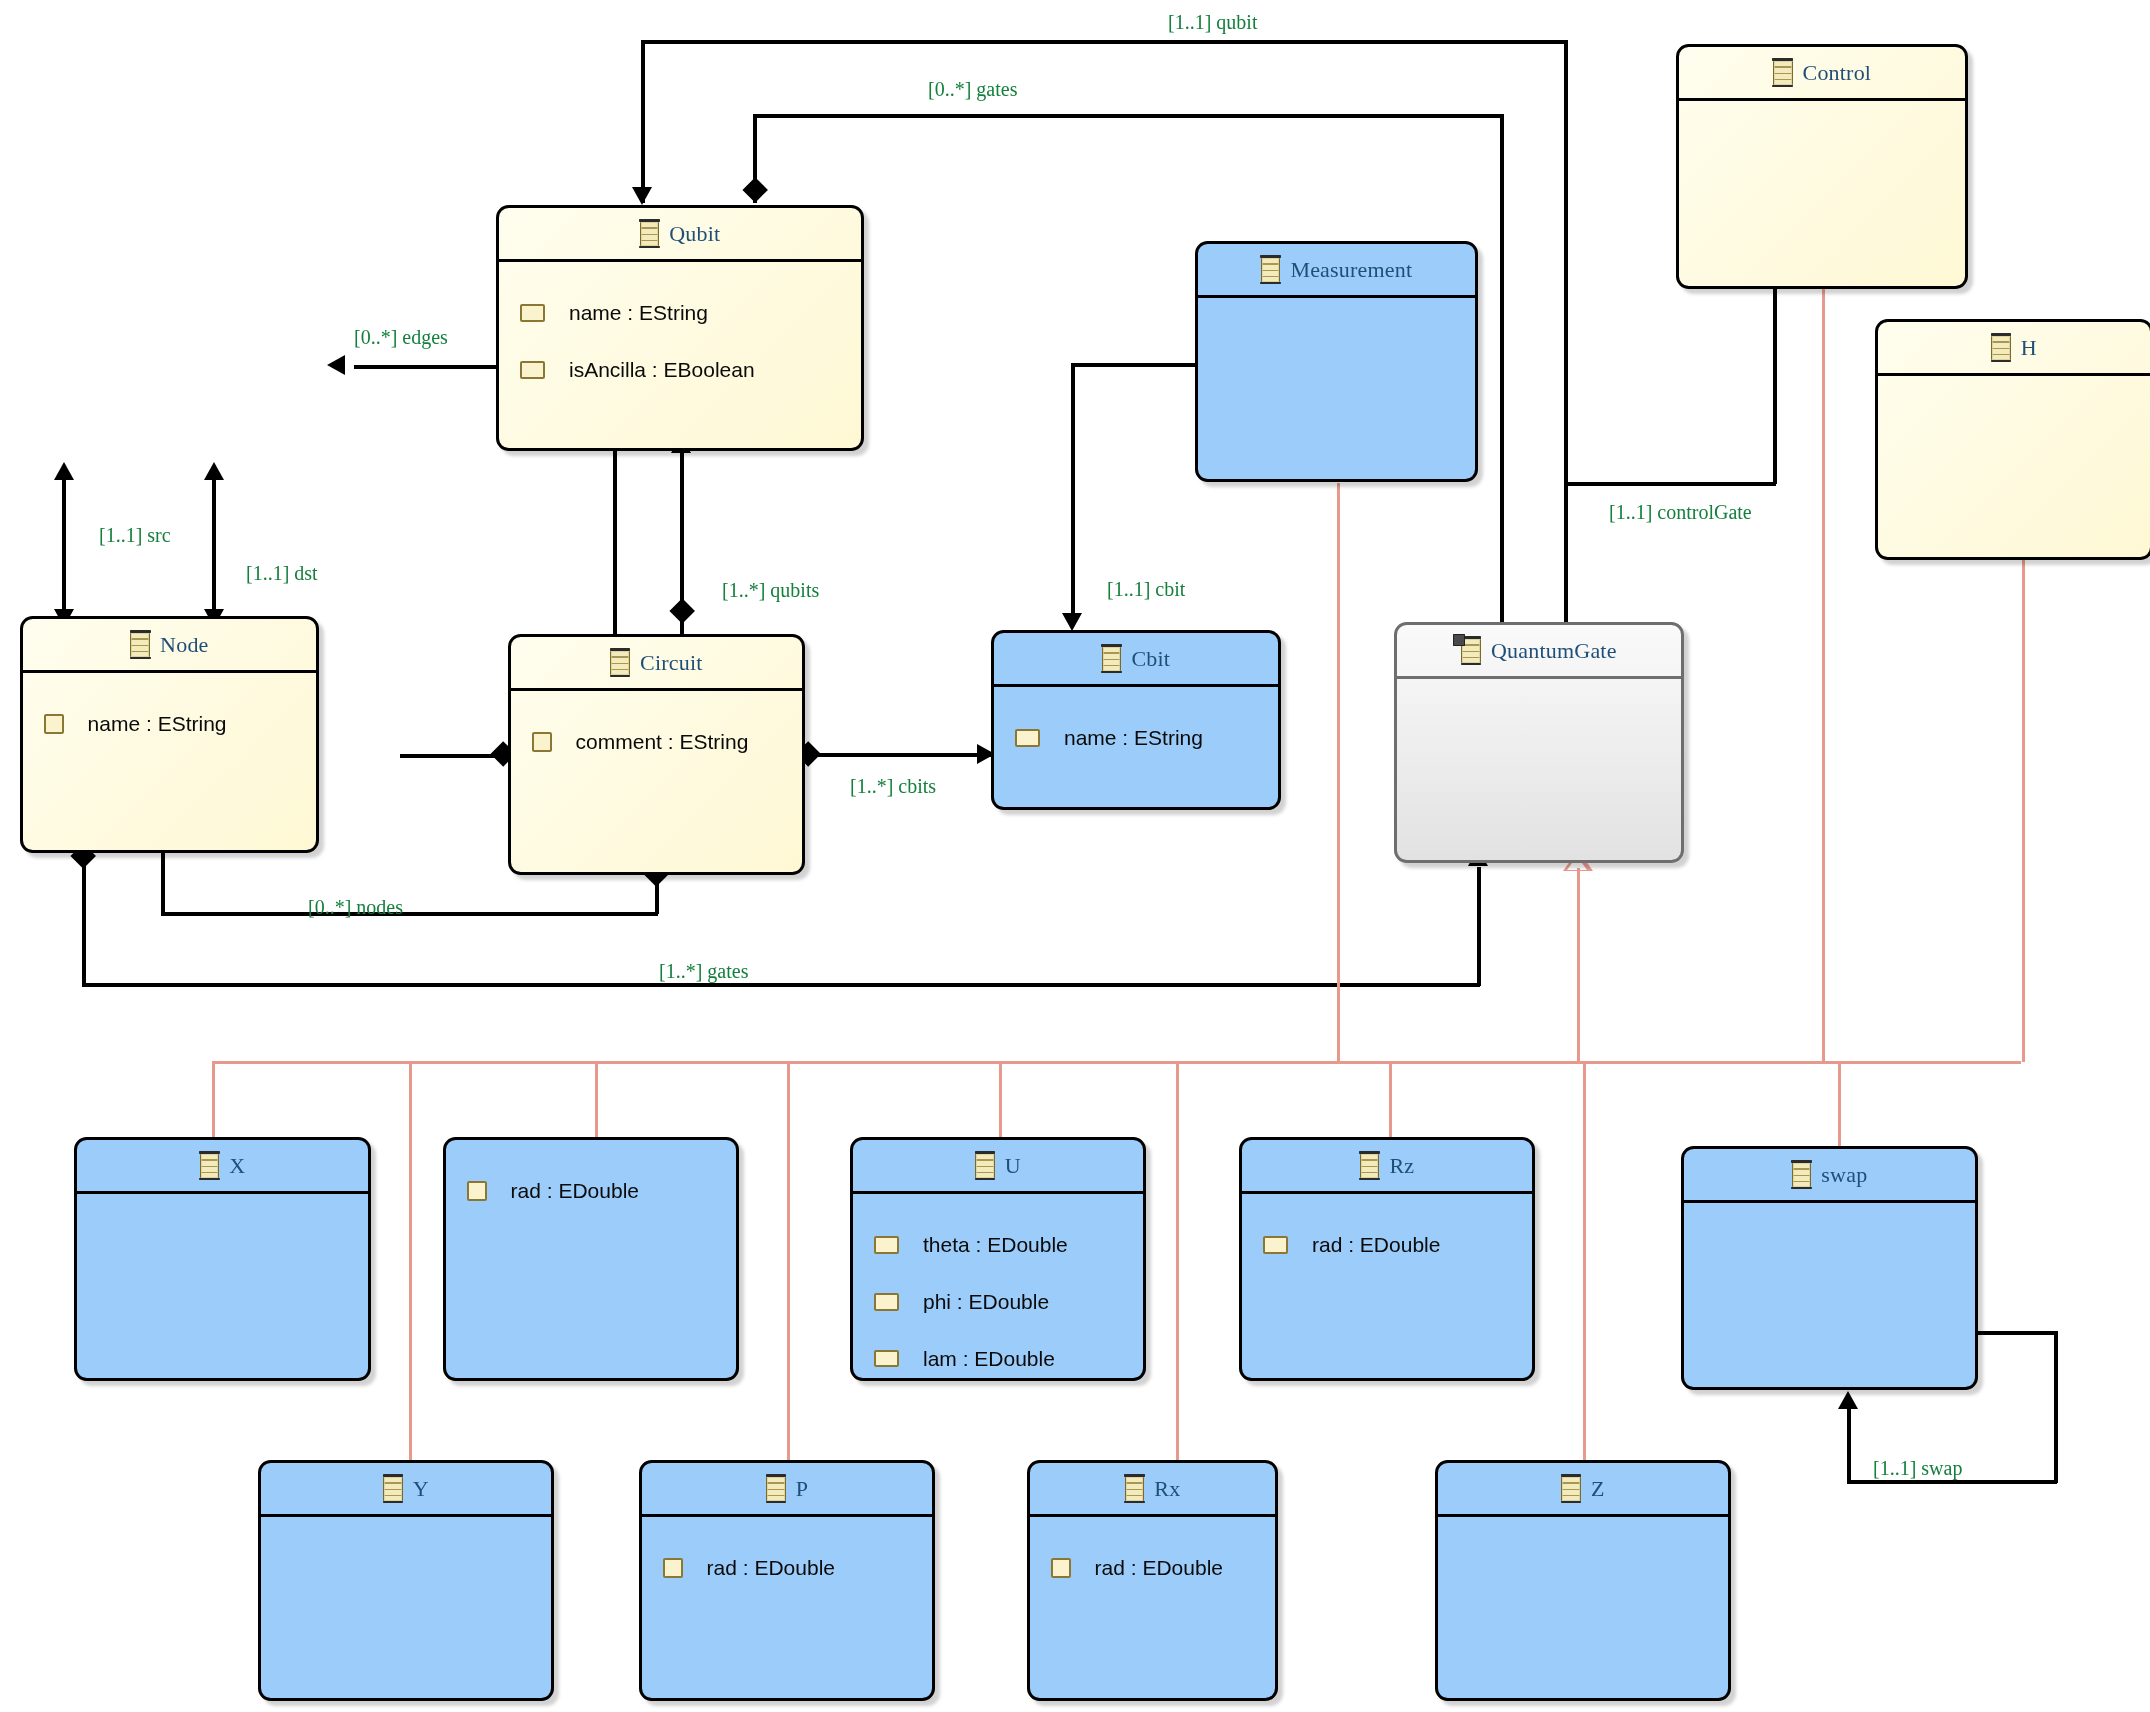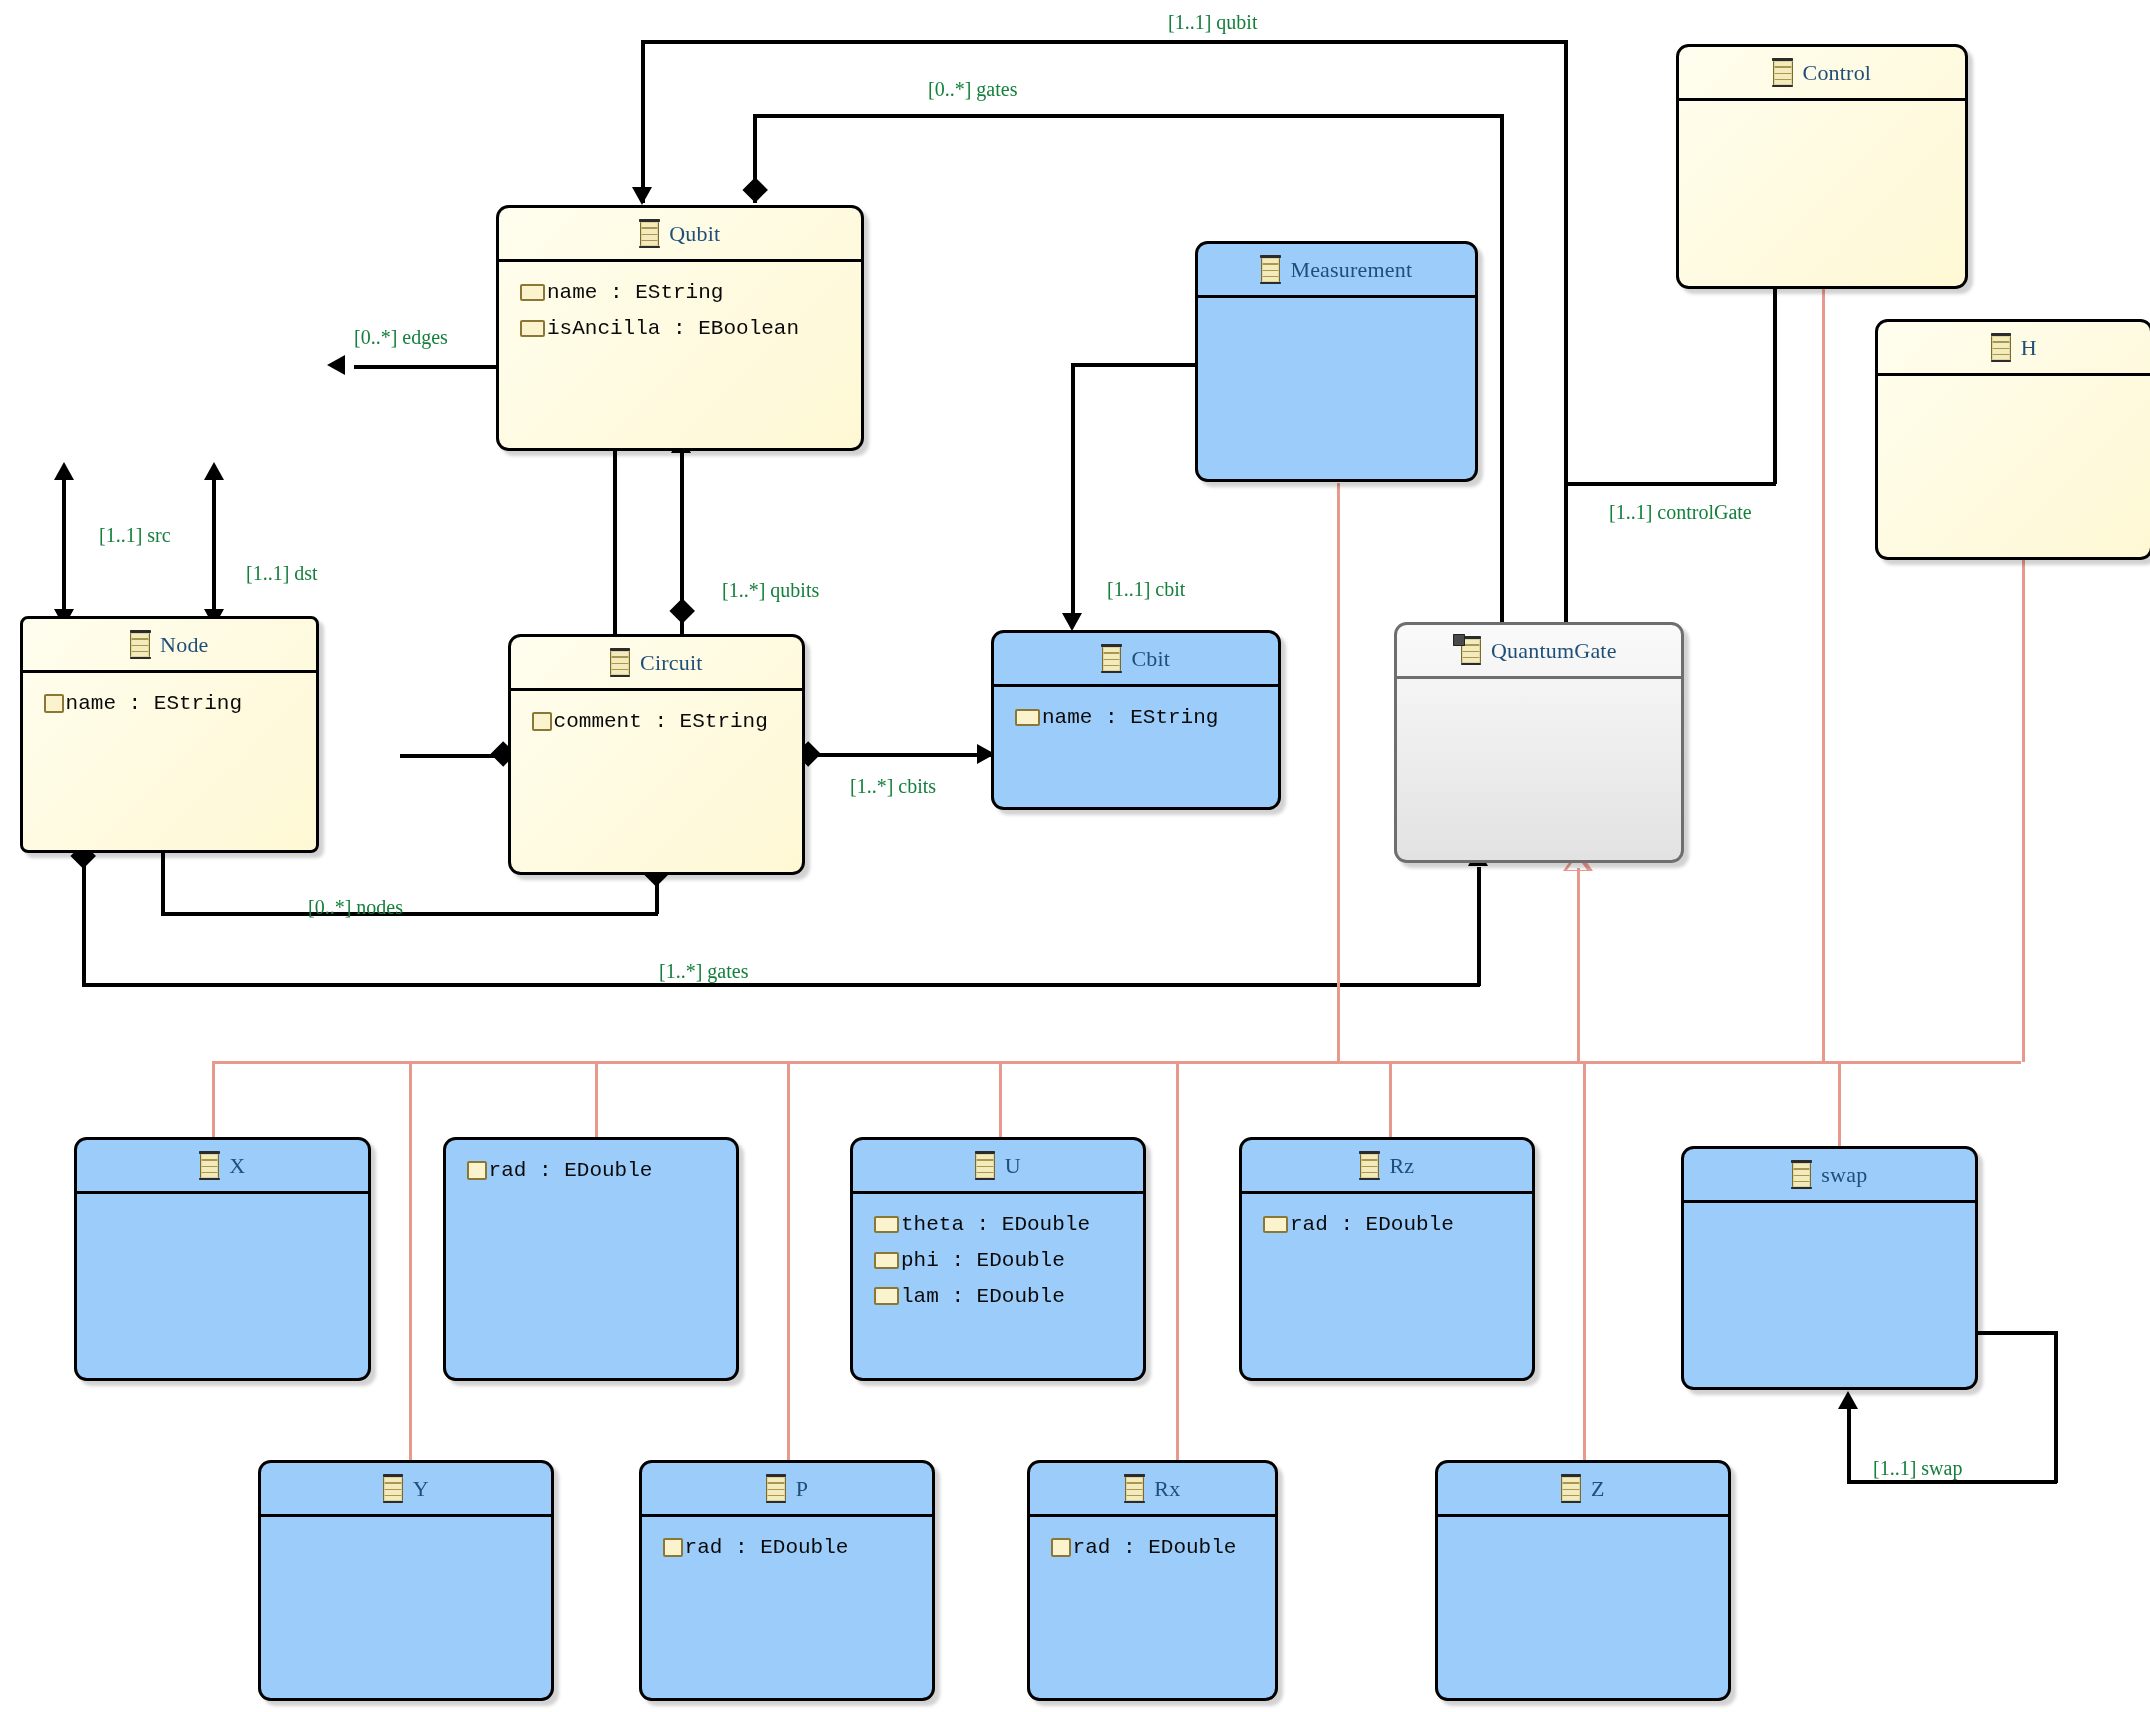--- a/index.html
+++ b/index.html
@@ -39,26 +39,27 @@
     font-family:"Liberation Serif", serif;
     font-size:22px;
     color:#1F4F77;
     letter-spacing:0.2px;
     white-space:nowrap;
   }
   .cls-body{ padding:12.7px 0 0 0; }
   .attr-row{
     display:flex;
     align-items:center;
-    gap:2px;
+    gap:24px;
     padding:6.4px 0 6.4px 21px;
     font-size:21px;
     color:#0a0a0a;
     white-space:nowrap;
-    font-family:Liberation Mono, monospace;
+    font-family:Liberation Sans, sans-serif;
+    margin-top:20px;
   }
 
   
   .ico-class{
     width:17.7px;height:24px;flex:none;
     border:1.4px solid #7a6a2e;
     border-radius:1.4px;
     background:
       linear-gradient(to bottom,
         #F3EBBC 0 22%, #A89653 22% 28%,
@@ -275,21 +276,21 @@
   </div>
 
   <div class="uml-class cream" style="left:1875px;top:319px;width:278px;height:241px;">
     <div class="cls-header">
       <span class="ico-class"></span>
       <span class="cls-name">H</span>
     </div>
     <div class="cls-body"></div>
   </div>
 
-  <div class="uml-class cream" style="left:20px;top:616px;width:299px;height:237px;border-radius:8px;">
+  <div class="uml-class cream" style="left:20px;top:616px;width:299px;height:237px;">
     <div class="cls-header">
       <span class="ico-class"></span>
       <span class="cls-name">Node</span>
     </div>
     <div class="cls-body">
       <div class="attr-row">
         <span class="ico-attr sq"></span>
         <span>name : EString</span>
       </div>
     </div>

